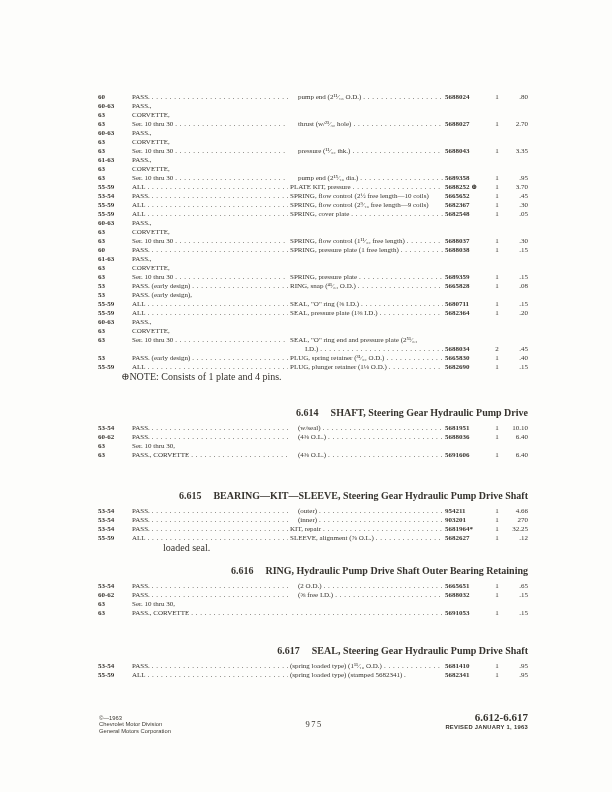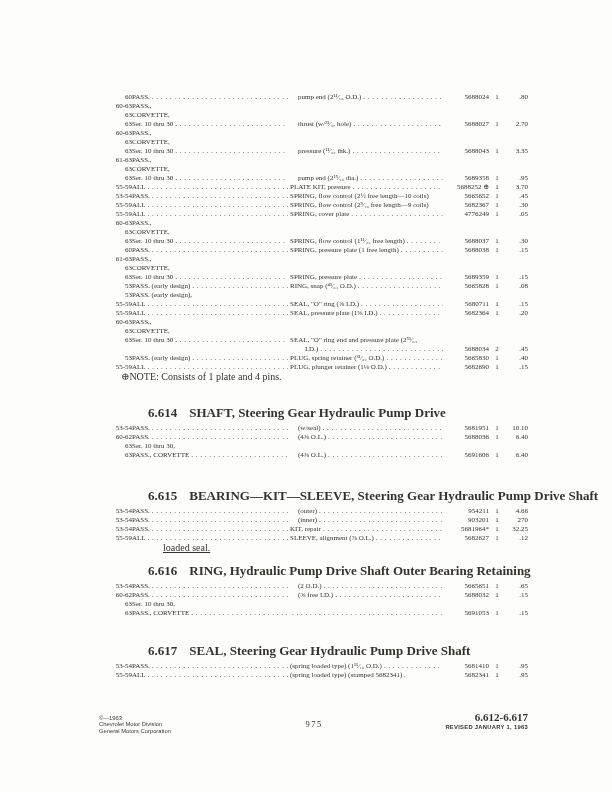--- a/index.html
+++ b/index.html
@@ -4,31 +4,31 @@
 <style>
   html,body{margin:0;padding:0;background:#ffffff;}
   .page{
     position:relative;width:612px;height:792px;margin:0 auto;
     background:#fdfdfb;color:#36332e;
     font-family:"Liberation Serif","DejaVu Serif",serif;
     overflow:hidden;
   }
   .content{position:absolute;left:98px;top:93px;width:430px;}
   .row{display:flex;align-items:baseline;line-height:9px;font-size:7px;white-space:nowrap;}
-  .c-years{width:34px;flex:none;text-align:right;}
+  .c-years{width:34px;flex:none;text-align:left;font-weight:bold;}
   .c-app{width:158px;flex:none;display:flex;align-items:center;overflow:hidden;}
   .c-desc{width:155px;flex:none;display:flex;align-items:baseline;overflow:hidden;}
   .c-desc.indent{padding-left:8px;width:147px;}
   .c-desc.wrap2{padding-left:15px;width:140px;}
-  .c-part{width:44px;flex:none;text-align:right;}
+  .c-part{width:44px;flex:none;font-weight:bold;}
   .c-qty{width:16px;flex:none;text-align:center;}
   .c-price{width:23px;flex:none;text-align:right;}
   .leader{flex:1 1 auto;overflow:hidden;white-space:nowrap;margin:0 2px;color:#45423c;}
   .leader::after{content:". . . . . . . . . . . . . . . . . . . . . . . . . . . . . . . . . . . . . . . . . . . . . . . . . . . . . . . . . . . .";letter-spacing:.5px;}
-  .sec-heading{font-weight:bold;font-size:13px;line-height:10px;padding-left:50px;margin-bottom:6px;white-space:nowrap;}
+  .sec-heading{font-weight:bold;font-size:10px;line-height:10px;padding-left:50px;margin-bottom:6px;white-space:nowrap;text-align:right;}
   .sec-num{margin-right:12px;}
   .note-row{font-size:10px;line-height:9px;white-space:nowrap;}
   .section.sec-2{margin-top:27px;}
   .section.sec-3{margin-top:31px;}
   .section.sec-4{margin-top:14px;}
   .section.sec-5{margin-top:28px;}
   .footer-left{position:absolute;left:99px;top:715px;font-family:"Liberation Sans",sans-serif;font-size:5.8px;line-height:6.3px;color:#3c3933;}
   .page-num{position:absolute;left:16px;right:0;top:719px;text-align:center;font-size:8.5px;letter-spacing:1.5px;color:#36332e;}
   .footer-right{position:absolute;right:84px;top:712px;text-align:right;font-family:"Liberation Sans",sans-serif;color:#35322c;}
   .range{font-weight:bold;font-size:11px;line-height:10px;font-family:"Liberation Serif","DejaVu Serif",serif;}
@@ -212,21 +212,21 @@
         <div class="row">
           <span class="c-years">55-59</span>
           <span class="c-app">
             <span class="txt">ALL</span>
             <span class="leader"></span>
           </span>
           <span class="c-desc">
             <span class="txt">SPRING, cover plate</span>
             <span class="leader"></span>
           </span>
-          <span class="c-part">4776249</span>
+          <span class="c-part">5682548</span>
           <span class="c-qty">1</span>
           <span class="c-price">.05</span>
         </div>
         <div class="row">
           <span class="c-years">60-63</span>
           <span class="c-app">
             <span class="txt">PASS.,</span>
           </span>
           <span class="c-desc">
             <span class="txt"></span>
@@ -555,21 +555,21 @@
             <span class="leader"></span>
           </span>
           <span class="c-desc">
             <span class="txt">SLEEVE, alignment (⅞ O.L.)</span>
             <span class="leader"></span>
           </span>
           <span class="c-part">5682627</span>
           <span class="c-qty">1</span>
           <span class="c-price">.12</span>
         </div>
-        <div class="note-row" style="padding-left: 65px; text-decoration: underline;">loaded seal.</div>
+        <div class="note-row" style="padding-left: 65px;">loaded seal.</div>
       </div>
       <div class="section sec-4">
         <div class="sec-heading"><span class="sec-num">6.616</span><span class="sec-title">RING, Hydraulic Pump Drive Shaft Outer Bearing Retaining</span></div>
         <div class="row">
           <span class="c-years">53-54</span>
           <span class="c-app">
             <span class="txt">PASS.</span>
             <span class="leader"></span>
           </span>
           <span class="c-desc indent">

